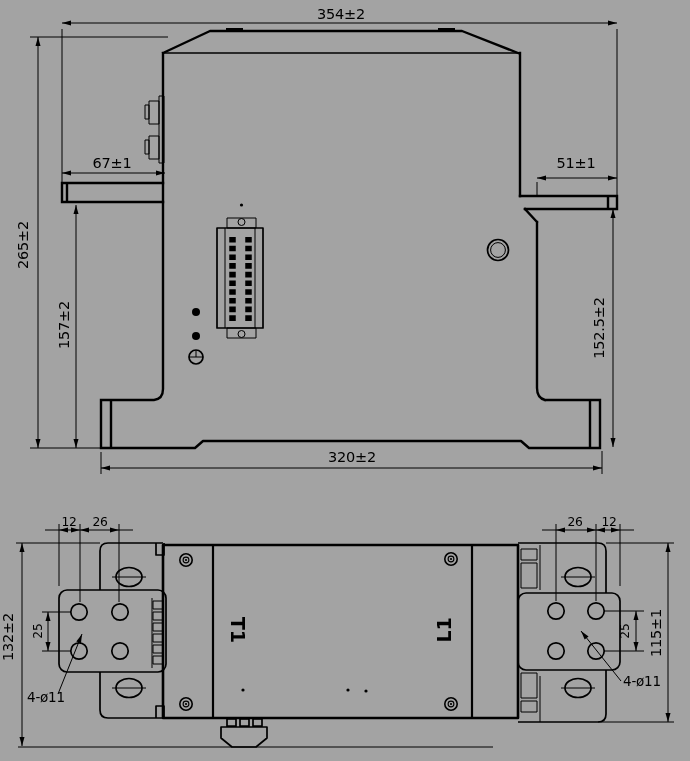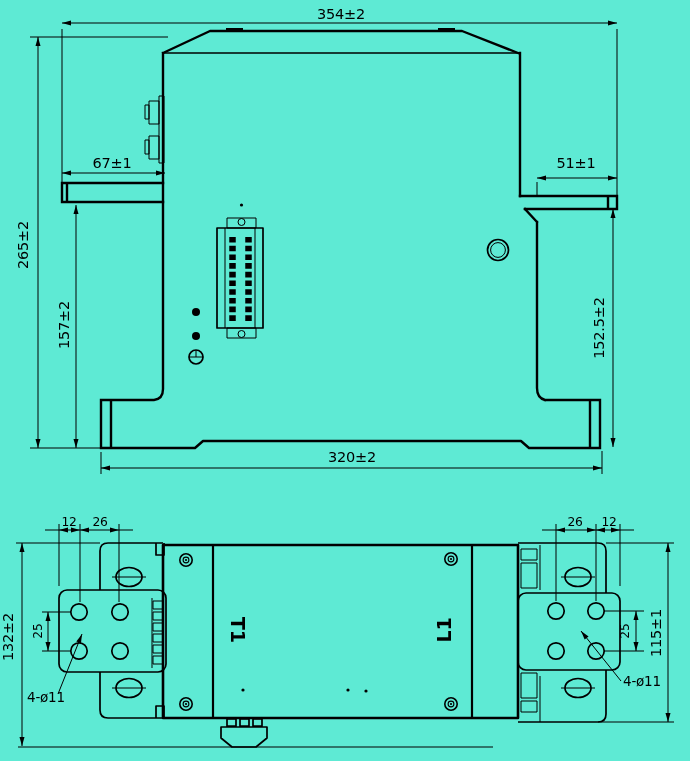--- a/index.html
+++ b/index.html
@@ -1,16 +1,16 @@
 <!DOCTYPE html>
 <html><head>
 <meta charset="utf-8">
 <style>
   html,body{margin:0;padding:0;background:#ffffff;}
-  #stage{width:690px;height:761px;background:#5eead4;position:relative;overflow:hidden;}
+  #stage{width:690px;height:761px;background:#a3a3a3;position:relative;overflow:hidden;}
   svg{display:block;}
   svg text{font-family:"DejaVu Sans","Liberation Sans",sans-serif;fill:#000;letter-spacing:-0.2px;}
   .dt{font-size:14.5px;}
   .ds{font-size:12.3px;}
   .dn{font-size:13.5px;}
   .lbl{font-size:19px;font-weight:bold;}
   .thick{stroke:#000;stroke-width:2.4;fill:none;stroke-linejoin:round;stroke-linecap:square;}
   .thick2{stroke:#000;stroke-width:2.6;fill:none;stroke-linejoin:round;}
   .med{stroke:#000;stroke-width:1.7;fill:none;stroke-linejoin:round;}
   .thin{stroke:#000;stroke-width:1;fill:none;}

